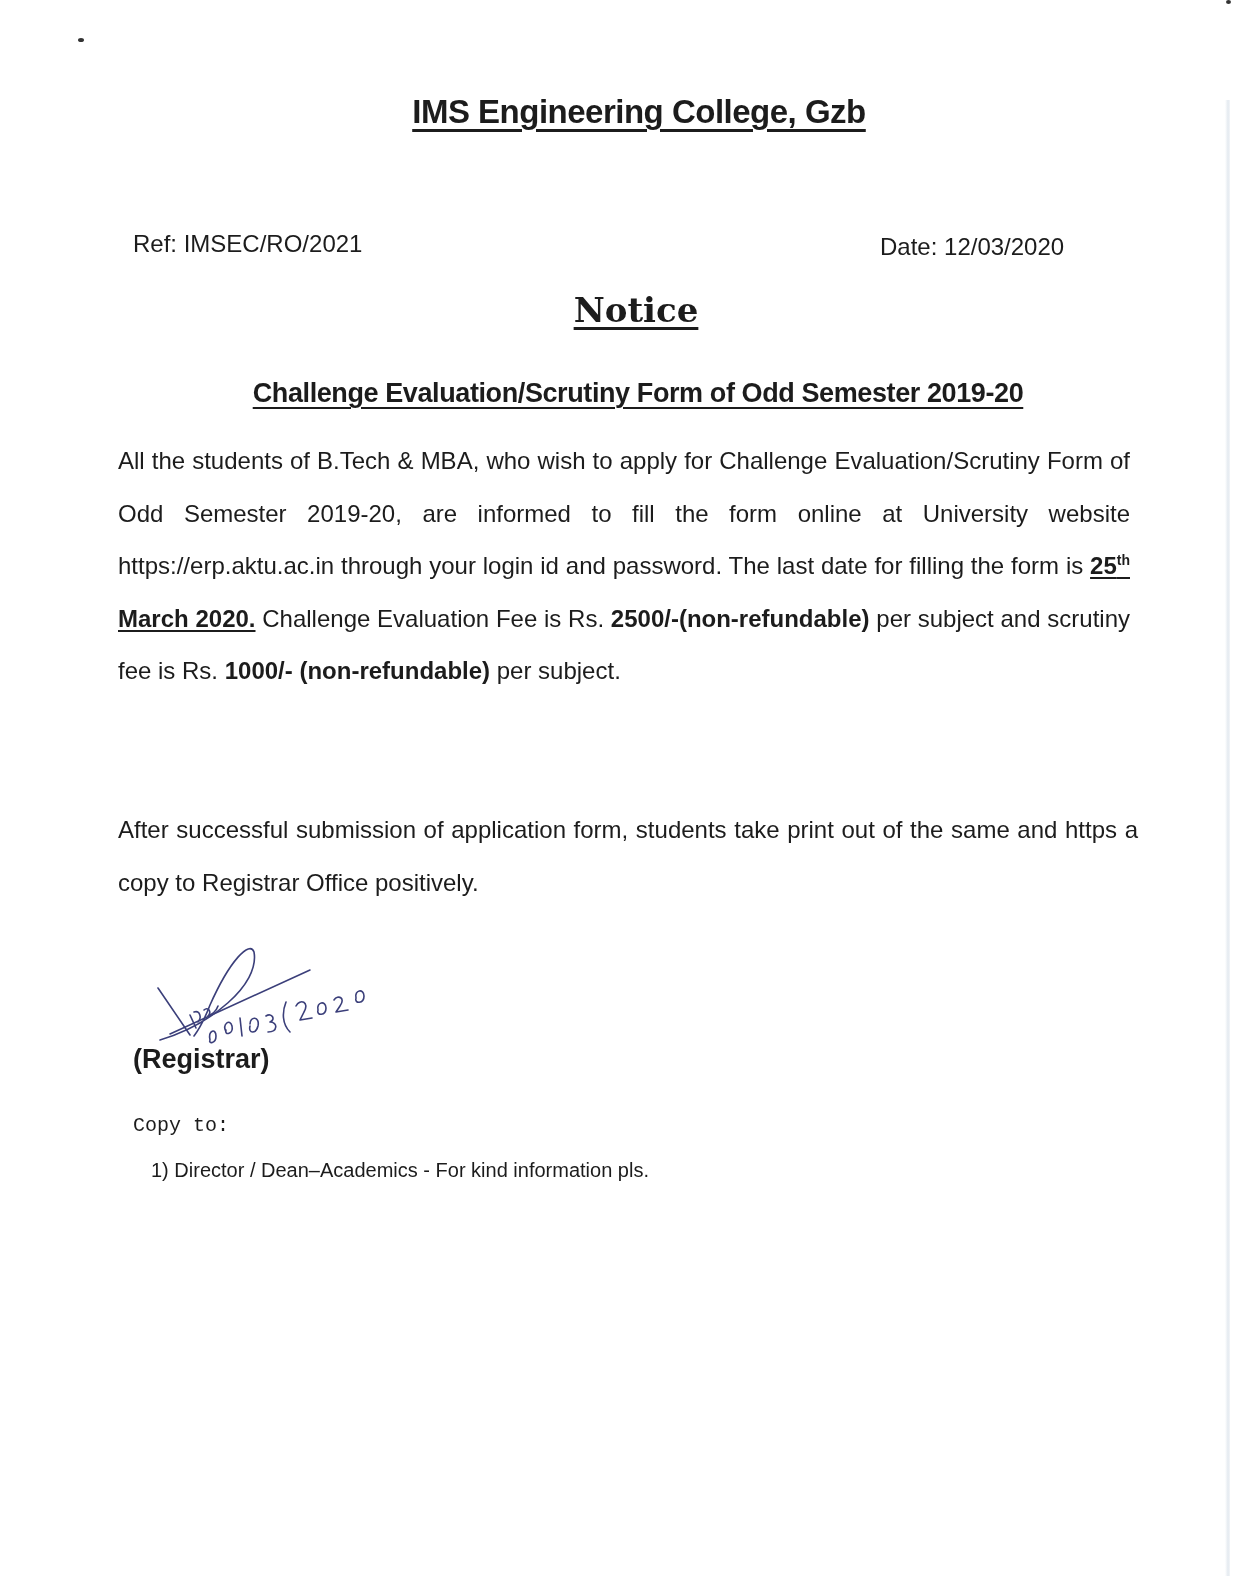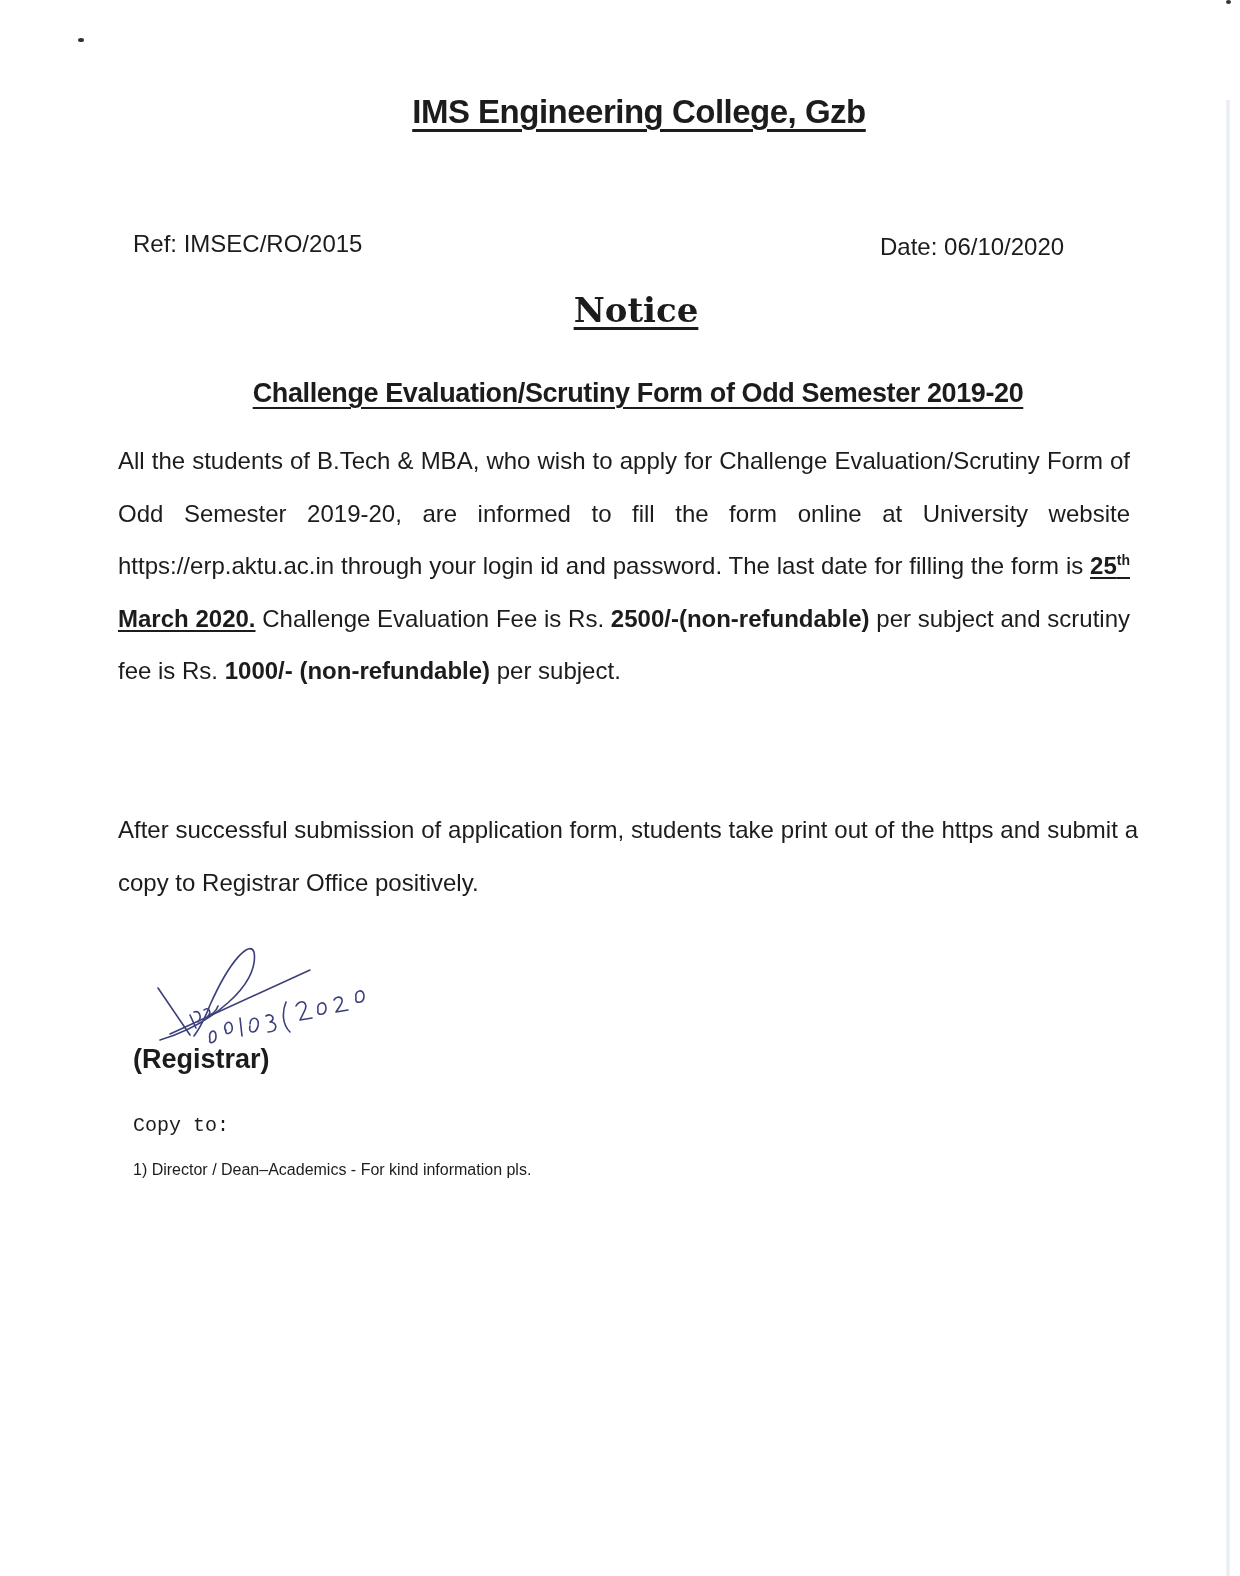--- a/index.html
+++ b/index.html
@@ -36,42 +36,42 @@
     }
     .para1 { top: 435px; }
     .para2 { top: 804px; width: 1020px; }
     .para b { font-weight: bold; }
     .deadline { font-weight: bold; text-decoration: underline; text-underline-offset: 3px; }
     .deadline sup { font-size: 14px; line-height: 0; }
     .signature { position: absolute; left: 150px; top: 940px; width: 250px; height: 120px; }
     .registrar { position: absolute; left: 133px; top: 1044px; font-size: 27px; font-weight: bold; }
     .copy-to { position: absolute; left: 133px; top: 1114px; font-size: 20px; font-family: Liberation Mono, monospace; }
     .copy-list { position: absolute; left: 133px; top: 1157px; margin: 0; padding: 0; list-style: none; }
-    .copy-list li { font-size: 16px; height: 44px; line-height: 26px; }
+    .copy-list li { font-size: 20px; height: 44px; line-height: 26px; margin-left: 18px; }
   </style>
 </head>
 <body>
 
 <div>
   <div class="scan-edge"></div>
   <div class="speck" style="left:78px;top:38px;width:6px;height:4px;"></div>
   <div class="speck" style="left:1226px;top:0px;width:5px;height:4px;"></div>
 
   <div class="college-title">IMS Engineering College, Gzb</div>
 
-  <div class="ref">Ref: IMSEC/RO/2015</div>
-  <div class="date">Date: 06/10/2020</div>
+  <div class="ref">Ref: IMSEC/RO/2021</div>
+  <div class="date">Date: 12/03/2020</div>
 
   <div class="notice-heading">Notice</div>
 
   <div class="subject">Challenge Evaluation/Scrutiny Form of Odd Semester 2019-20</div>
 
   <div class="para para1"><span>All the students of B.Tech &amp; MBA, who wish to apply for Challenge Evaluation/Scrutiny Form of Odd Semester 2019-20, are informed to fill the form online at University website https://erp.aktu.ac.in through your login id and password.  The last date for filling the form is </span><span class="deadline"><span>25</span><sup>th</sup><span> March 2020.</span></span><span>  Challenge Evaluation Fee is Rs. </span><b>2500/-(non-refundable)</b><span> per subject and scrutiny fee is Rs. </span><b>1000/- (non-refundable)</b><span> per subject.</span></div>
 
-  <div class="para para2">After successful submission of application form, students take print out of the https and submit a copy to Registrar Office positively.</div>
+  <div class="para para2">After successful submission of application form, students take print out of the same and https a copy to Registrar Office positively.</div>
 
   <svg class="signature" viewBox="0 0 250 120">
     <g fill="none" stroke="#3b3f7a" stroke-width="1.6" stroke-linecap="round" stroke-linejoin="round">
       <path d="M8 48 L40 95"></path>
       <path d="M10 100 C60 85, 110 45, 104 12 C100 0, 80 20, 60 65 C55 78, 50 88, 44 96"></path>
       <path d="M20 94 L160 30"></path>
       <path d="M40 75 L46 88 M44 72 C50 70, 52 78, 48 82 M54 70 C58 66, 62 72, 58 76 C62 74, 66 72, 68 66"></path>
       <path d="M60 100 C58 90, 66 88, 66 96 C66 104, 58 104, 60 100"></path>
       <path d="M76 92 C72 84, 80 78, 82 86 C84 94, 74 96, 76 90"></path>
       <path d="M90 78 L92 96"></path>

